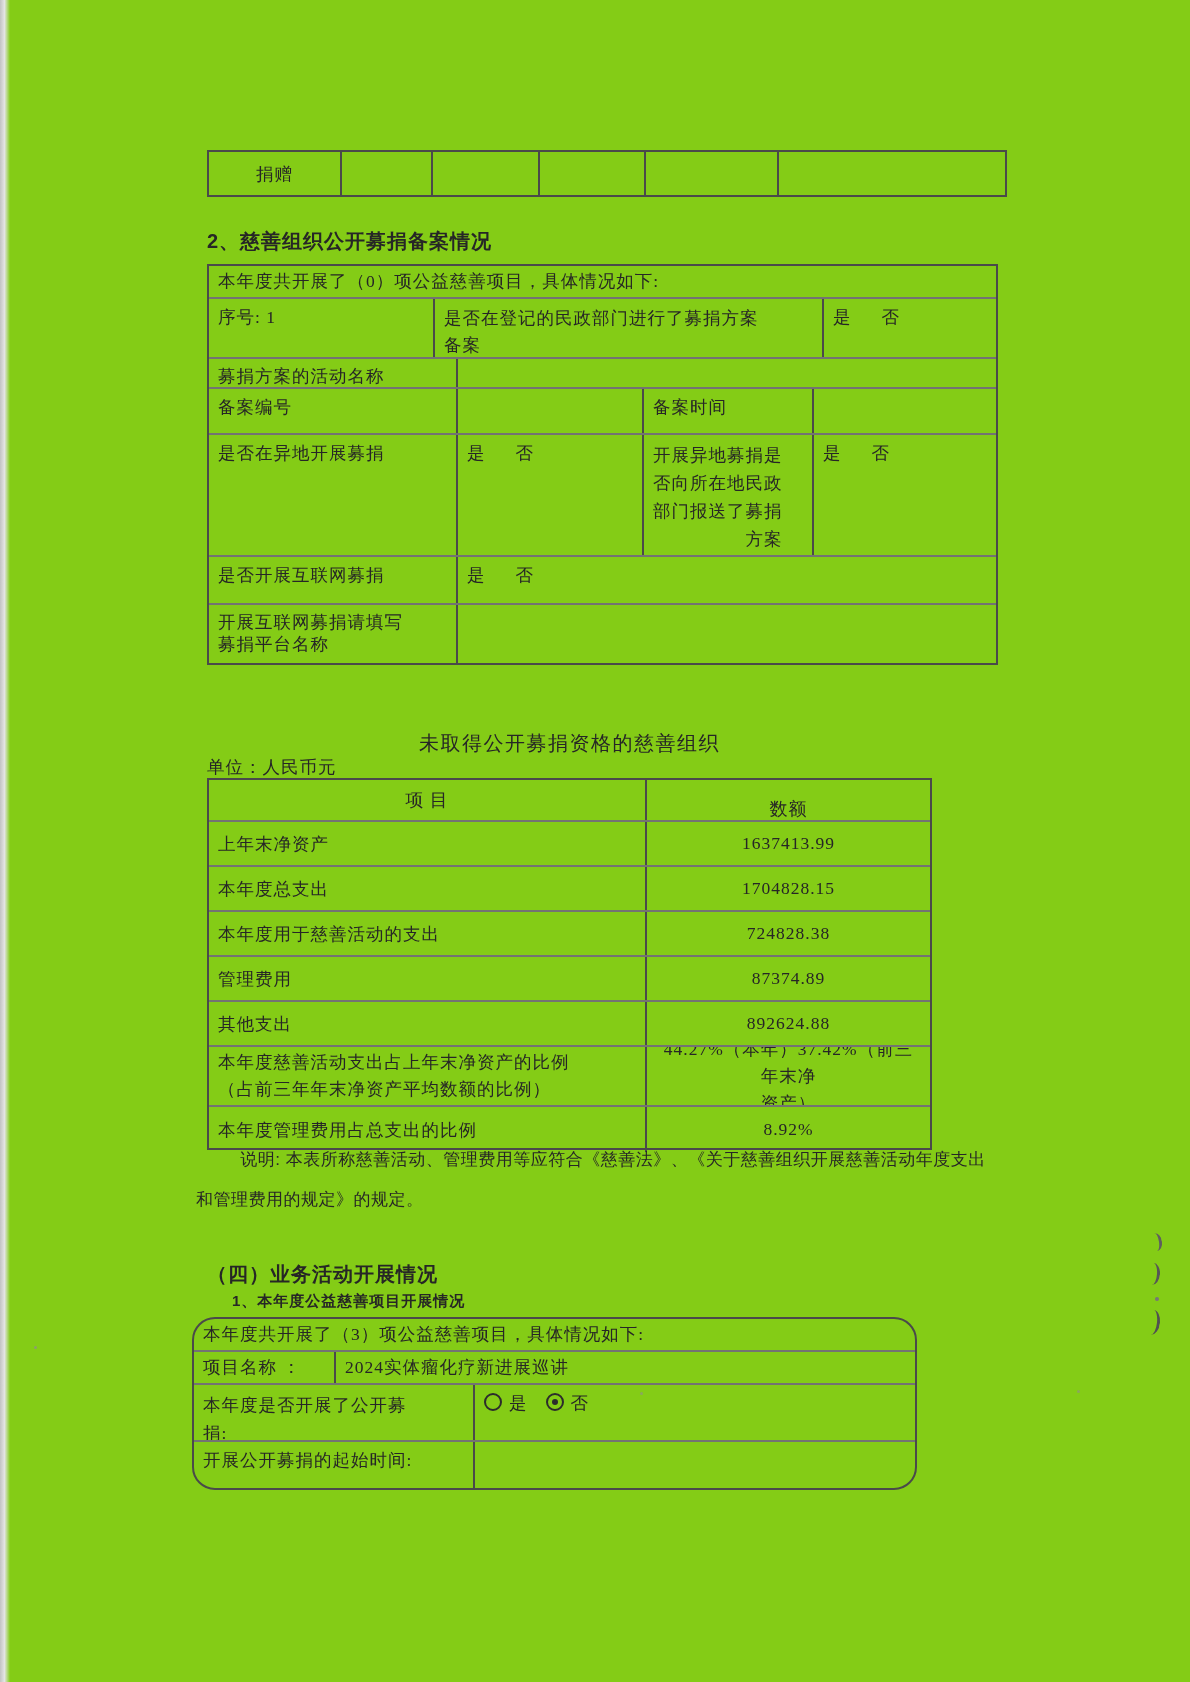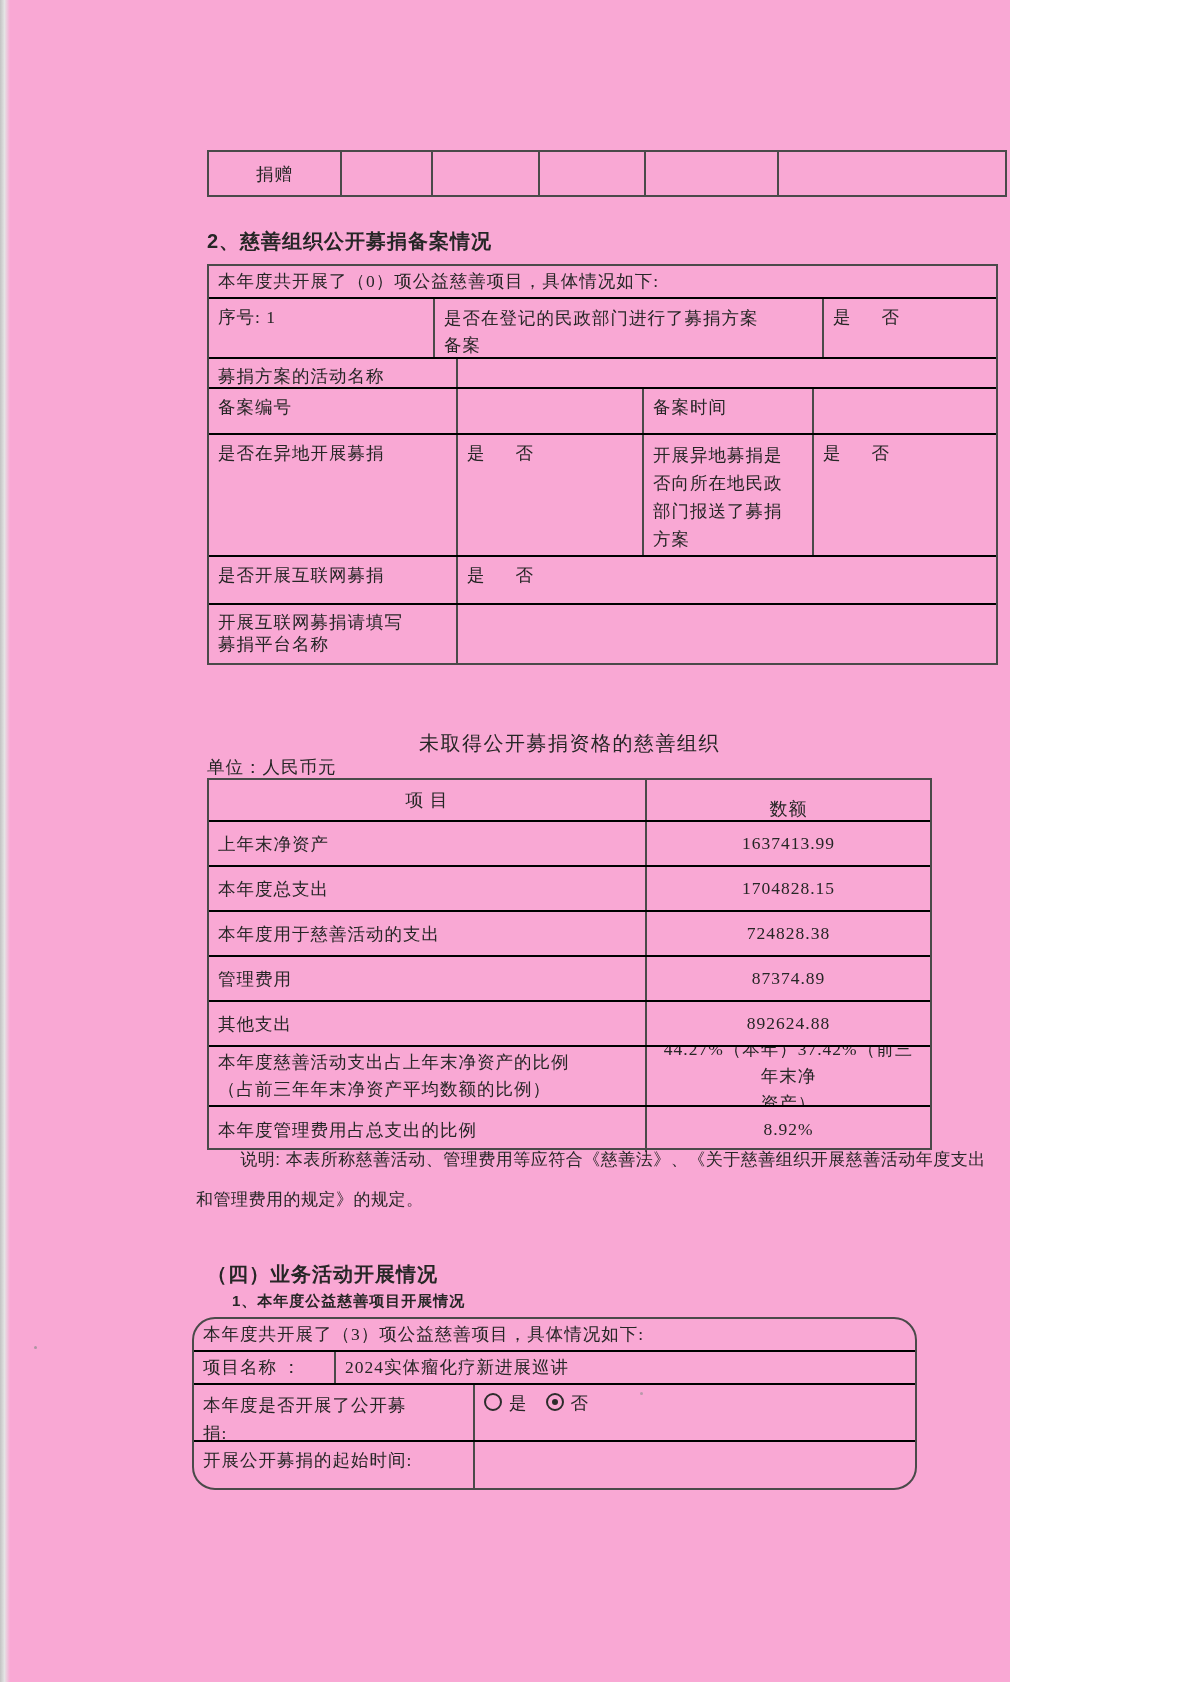--- a/index.html
+++ b/index.html
@@ -1,24 +1,24 @@
 <!DOCTYPE html>
 <html><head>
 <meta charset="utf-8">
 <style>
   html,body{margin:0;padding:0;background:#ffffff;}
   .page{
-    position:relative;width:1010px;height:1682px;background:#f9a8d4;
+    position:relative;width:1190px;height:1682px;background:#84cc16;
     font-family:"Liberation Serif","DejaVu Serif",serif;color:#262626;overflow:hidden;
   }
   .scan-edge{position:absolute;left:0;top:0;width:10px;height:1682px;
     background:linear-gradient(90deg,#c3c3c3 0%,#e4e4e4 45%,rgba(255,255,255,0) 100%);}
   .abs{position:absolute;}
   .tbl{position:absolute;border:2px solid #4a4a4a;box-sizing:border-box;background:transparent;}
-  .row{display:flex;border-bottom:2px solid #000000;box-sizing:border-box;}
+  .row{display:flex;border-bottom:2px solid #737373;box-sizing:border-box;}
   .row:last-child{border-bottom:none;}
   .c{box-sizing:border-box;border-right:2px solid #4a4a4a;padding:3px 9px;
      font-size:17.5px;letter-spacing:1px;display:flex;align-items:center;overflow:hidden;}
   .c:last-child{border-right:none;}
   .c.top{align-items:flex-start;padding-top:6px;}
   .c.ctr{justify-content:center;text-align:center;}
   .c.grow{flex:1;}
   .pre{white-space:pre-line;line-height:27px;}
   .heading{font-family:"Liberation Sans","DejaVu Sans",sans-serif;font-weight:bold;font-size:20px;letter-spacing:1px;}
   .subheading{font-family:"Liberation Sans","DejaVu Sans",sans-serif;font-weight:bold;font-size:15px;letter-spacing:1px;}
@@ -70,21 +70,21 @@
     <div class="row" style="height:30px;">
       <div class="c" style="width:249px;padding-top:8px;">募捐方案的活动名称</div>
       <div class="c grow"></div>
     </div>
     <div class="row" style="height:46px;">
       <div class="c top" style="width:249px;">备案编号</div>
       <div class="c" style="width:186px;"></div>
       <div class="c top" style="width:170px;">备案时间</div>
       <div class="c grow"></div>
     </div>
-    <div class="row" style="height:122px;">
+    <div class="row" style="height:122px;text-align:right;">
       <div class="c top" style="width:249px;">是否在异地开展募捐</div>
       <div class="c top yn" style="width:186px;">
         <span class="y">是</span>
         <span>否</span>
       </div>
       <div class="c top pre" style="width:170px;line-height:28px;">开展异地募捐是
 否向所在地民政
 部门报送了募捐
 方案</div>
       <div class="c top yn grow">

